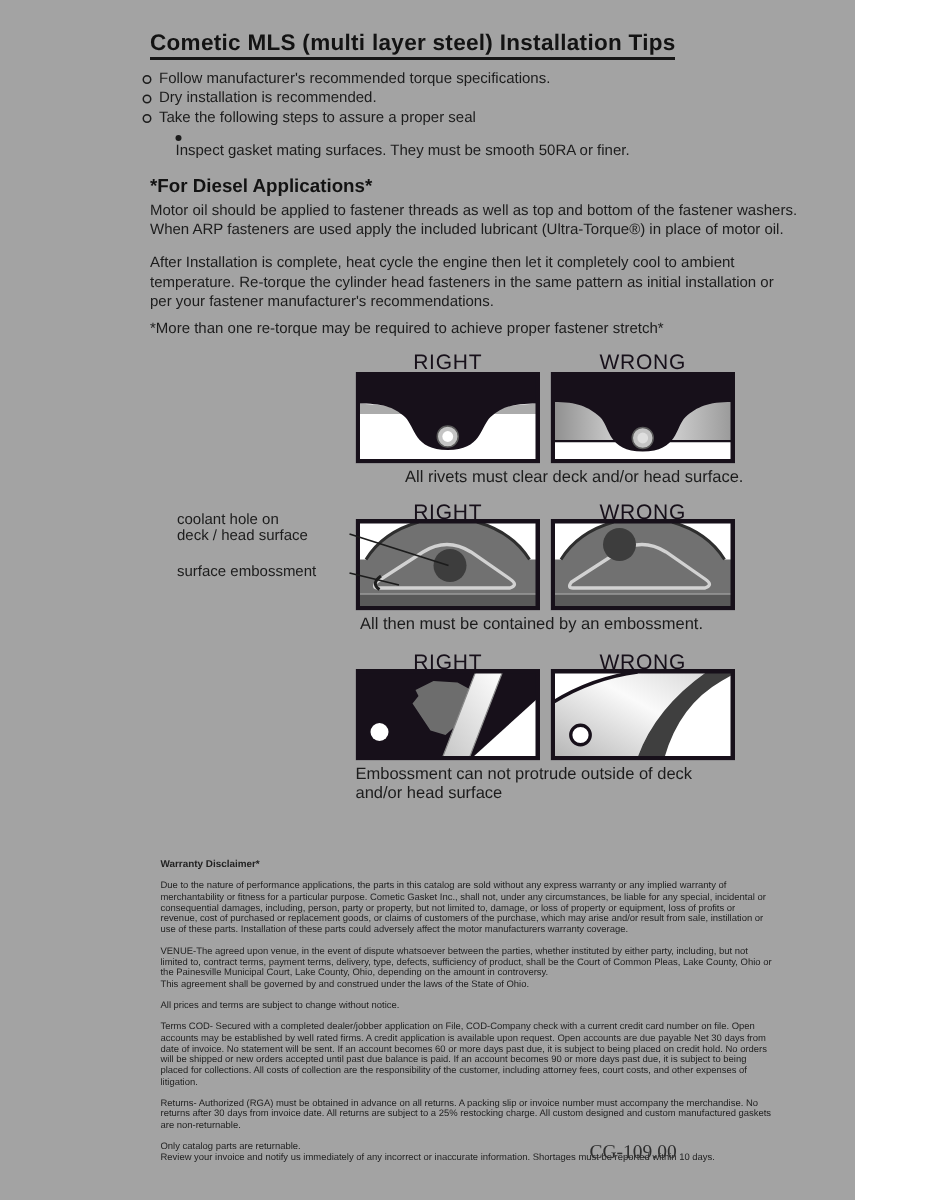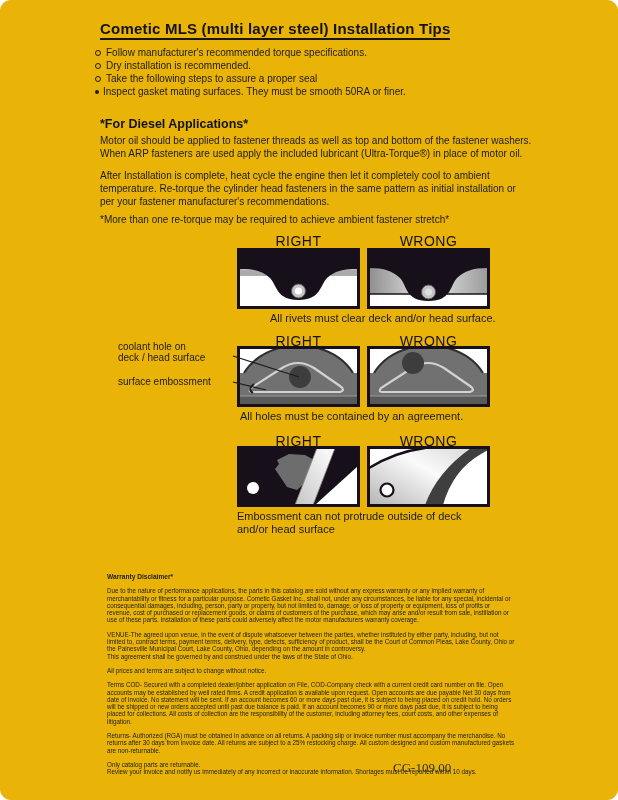--- a/index.html
+++ b/index.html
@@ -1,23 +1,23 @@
 <!DOCTYPE html>
 <html><head>
 <meta charset="utf-8">
 <style>
   html,body{margin:0;padding:0;}
   body{background:#ffffff;font-family:"Liberation Sans","DejaVu Sans",sans-serif;}
-  #page{position:relative;width:618px;height:800px;background:#eab308;overflow:hidden;color:#1c1c1c;border-radius:11px;}
+  #page{position:relative;width:570px;height:800px;background:#a3a3a3;overflow:hidden;color:#1c1c1c;}
   .abs{position:absolute;}
   .title{font-size:15px;font-weight:bold;letter-spacing:.2px;border-bottom:2px solid #161616;padding-bottom:1px;color:#131313;}
   .body-text{font-size:10px;line-height:13px;color:#1c1c1c;}
   .b-row{display:flex;}
   .b-marker{width:4px;height:4px;border:1px solid #1c1c1c;border-radius:50%;margin:4px 5px 0 0;flex:none;}
-  .sb-row{display:flex;}
+  .sb-row{display:flex;margin-left:22px;flex-direction:column;}
   .sb-marker{width:4px;height:4px;background:#1c1c1c;border-radius:50%;margin:4.5px 4px 0 0;flex:none;}
   .h2{font-size:12.5px;font-weight:bold;color:#131313;}
   .dg-label{font-size:14px;letter-spacing:.5px;color:#17101a;text-align:center;width:123px;}
   .caption{font-size:11px;line-height:12.5px;color:#1c1c1c;}
   .ann{font-size:10px;line-height:11px;color:#1c1c1c;width:114px;text-align:left;}
   .fine{font-size:6.3px;line-height:7.3px;color:#222;width:408px;}
   .fine-h{font-size:6.6px;font-weight:bold;color:#222;margin-bottom:6px;}
   .fp{margin-top:7px;}
   .fp.tight{margin-top:0;}
   .footer{font-size:13px;color:#2e2e2e;}
@@ -47,21 +47,21 @@
     </div>
     <div class="sb-row">
       <span class="sb-marker"></span>
       <span>Inspect gasket mating surfaces.  They must be smooth 50RA or finer.</span>
     </div>
   </div>
 
   <div class="abs h2" style="left:100px;top:117px;">*For Diesel Applications*</div>
   <div class="abs body-text" style="left:100px;top:134px;width:432px;">Motor oil should be applied to fastener threads as well as top and bottom of the fastener washers. When ARP fasteners are used apply the included lubricant (Ultra-Torque®) in place of motor oil.</div>
   <div class="abs body-text" style="left:100px;top:169px;width:432px;">After Installation is complete, heat cycle the engine then let it completely cool to ambient temperature. Re-torque the cylinder head fasteners in the same pattern as initial installation or per your fastener manufacturer's recommendations.</div>
-  <div class="abs body-text" style="left:100px;top:213px;width:432px;">*More than one re-torque may be required to achieve ambient fastener stretch*</div>
+  <div class="abs body-text" style="left:100px;top:213px;width:432px;">*More than one re-torque may be required to achieve proper fastener stretch*</div>
 
   <div class="abs dg-label" style="left:237px;top:233px;">RIGHT</div>
   <div class="abs dg-label" style="left:367px;top:233px;">WRONG</div>
 
   <svg class="abs" style="left:237px;top:248px;" width="123" height="61" viewBox="0 0 123 61">
     <rect x="0" y="0" width="123" height="61" fill="#ffffff"></rect>
     <polygon points="2,21 42,24 42,28 2,28" fill="#ababab"></polygon>
     <polygon points="121,21 81,24 81,28 121,28" fill="#ababab"></polygon>
     <path d="M2,2 H121 V21 C105,21 98,23 90,30 C83,37 84,52 61.5,52 C39,52 40,37 33,30 C25,23 18,21 2,21 Z" fill="#17101a"></path>
     <circle cx="61.5" cy="43" r="7" fill="#c4c4c4" stroke="#5a5a5a" stroke-width="1"></circle>
@@ -122,21 +122,21 @@
     <path d="M15,46 Q11,46 14,42 L45,22 Q61,12 77,22 L103,40 Q109,44 103,46 Z" fill="none" stroke="#d2d2d2" stroke-width="2.2"></path>
     <circle cx="46" cy="17" r="11" fill="#3d3d3d"></circle>
     <rect x="1.5" y="1.5" width="120" height="58" fill="none" stroke="#17101a" stroke-width="3"></rect>
   </svg>
 
   <svg class="abs" style="left:110px;top:340px;pointer-events:none;" width="270" height="70" viewBox="0 0 270 70">
     <line x1="123" y1="16" x2="189" y2="37" stroke="#1c1c1c" stroke-width="1.2"></line>
     <line x1="123" y1="42" x2="156" y2="50" stroke="#1c1c1c" stroke-width="1.2"></line>
   </svg>
 
-  <div class="abs caption" style="left:240px;top:410px;width:300px;">All holes must be contained by an agreement.</div>
+  <div class="abs caption" style="left:240px;top:410px;width:300px;">All then must be contained by an embossment.</div>
 
   <div class="abs dg-label" style="left:237px;top:433px;">RIGHT</div>
   <div class="abs dg-label" style="left:367px;top:433px;">WRONG</div>
 
   <svg class="abs" style="left:237px;top:446px;" width="123" height="61" viewBox="0 0 123 61">
     <defs>
       <linearGradient id="g-band-r" x1="0" y1="1" x2="1" y2="0">
         <stop offset="0" stop-color="#c6c6c6"></stop>
           <stop offset="1" stop-color="#ffffff"></stop>
       </linearGradient>

